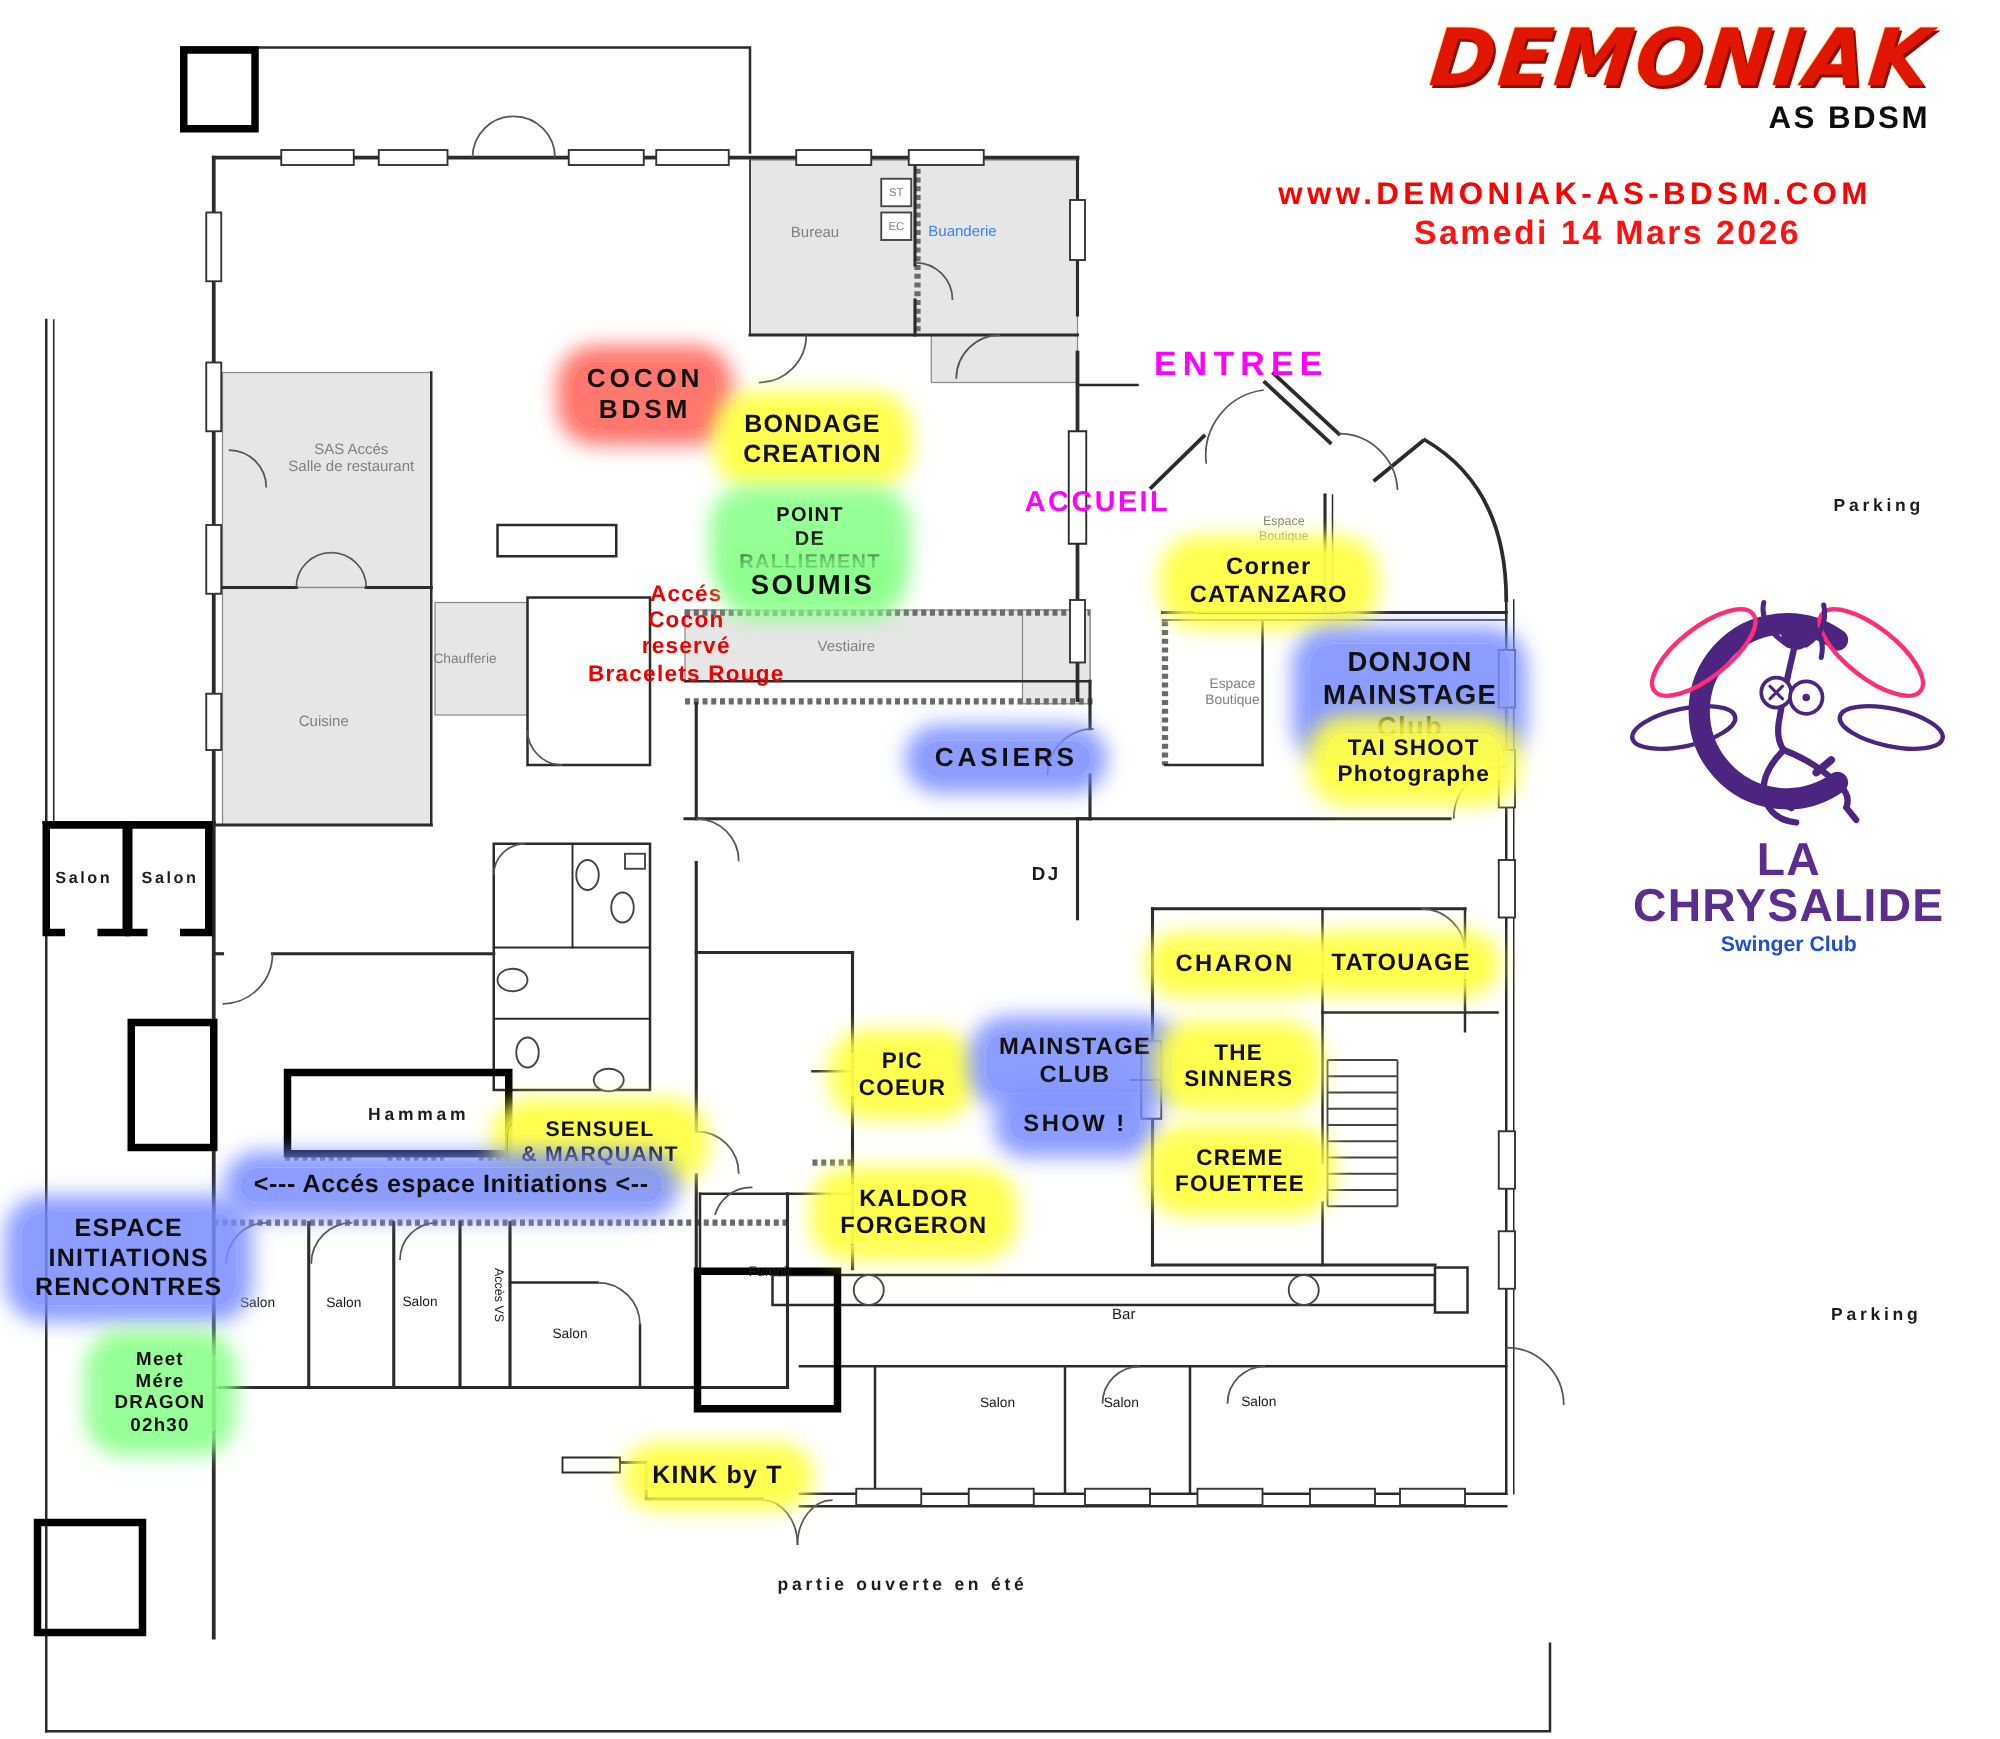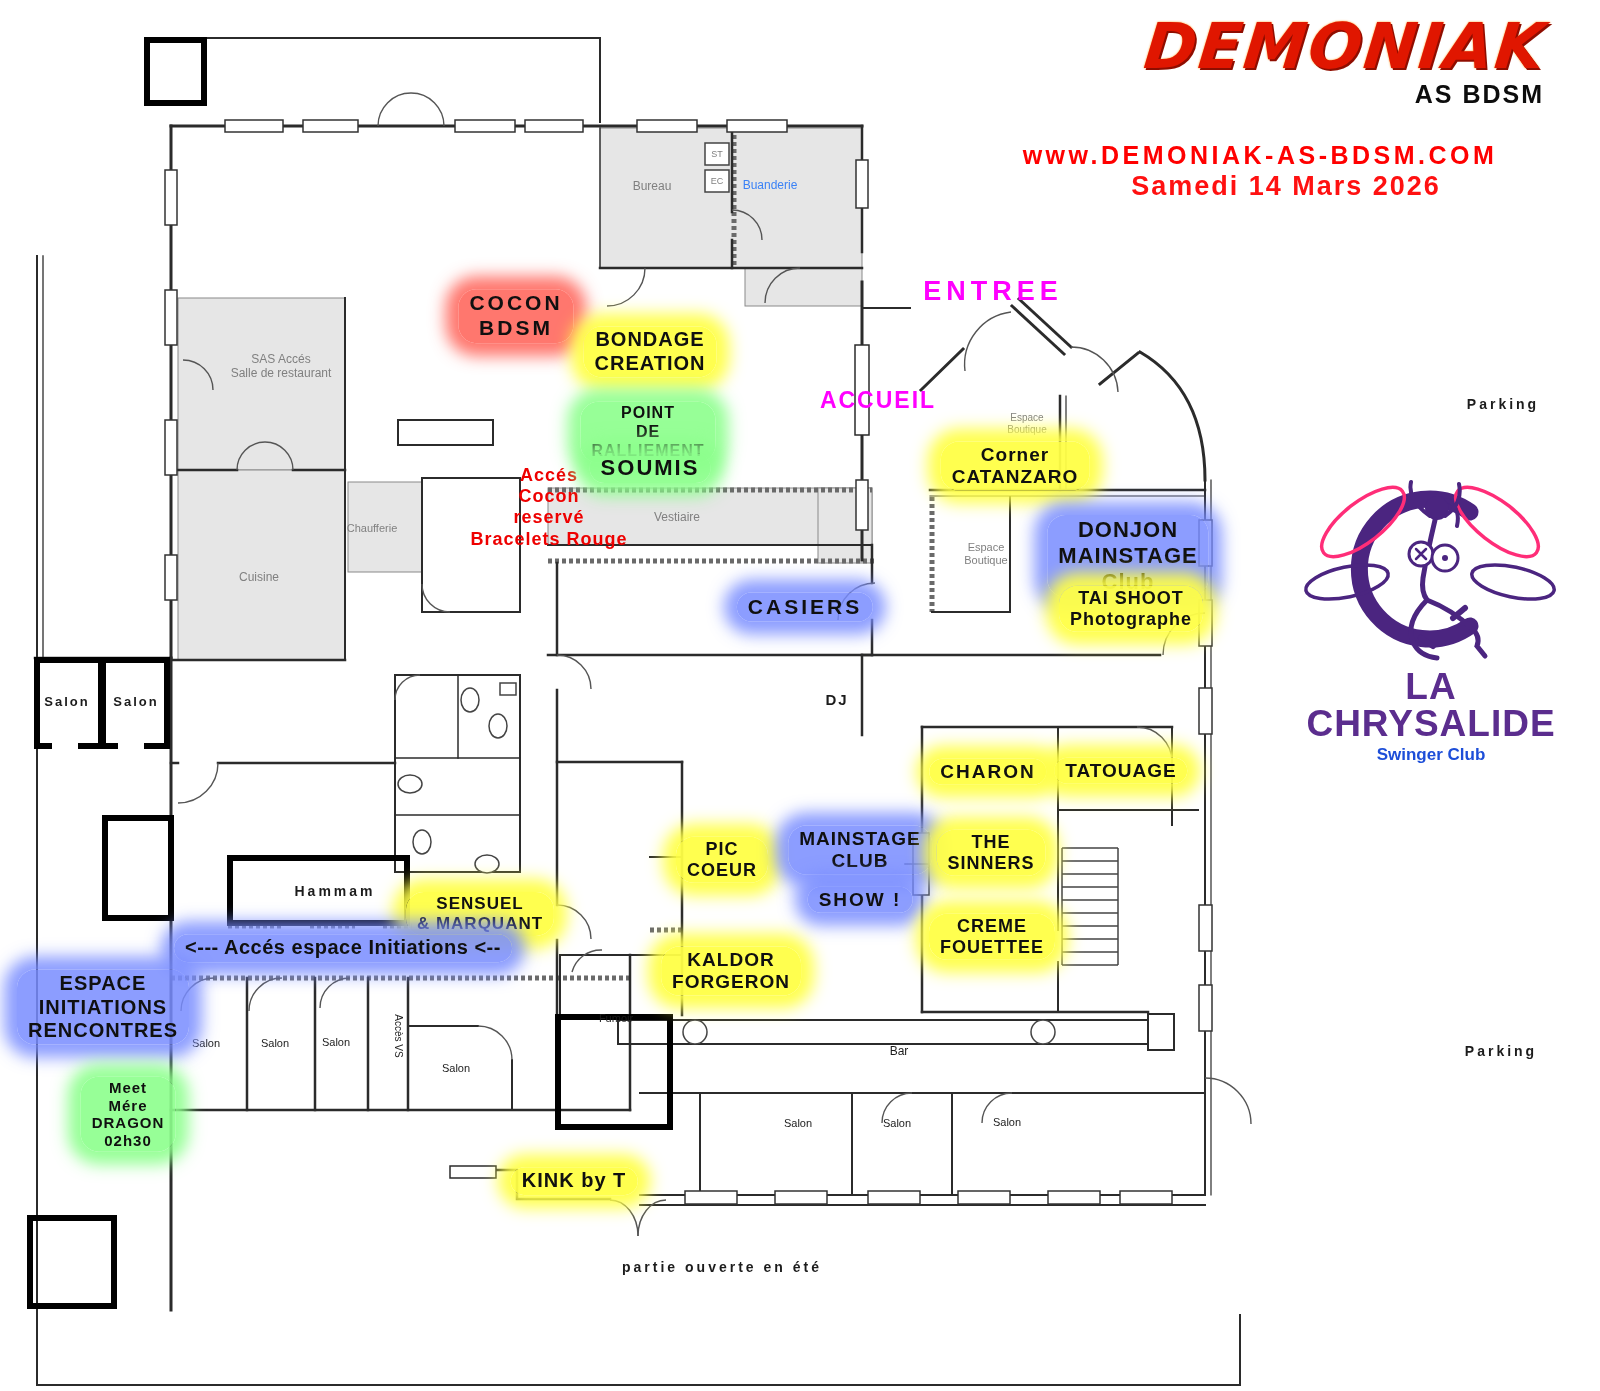--- a/index.html
+++ b/index.html
@@ -300,21 +300,21 @@
 COEUR</div>
       <div class="lbl hl" style="left: 860px; top: 850px; font-size: 19px; letter-spacing: 1px; background: rgba(120, 140, 255, 0.85); box-shadow: rgba(120, 140, 255, 0.85) 0px 0px 16px 13px;">MAINSTAGE
 CLUB</div>
       <div class="lbl hl" style="left: 860px; top: 900px; font-size: 19px; letter-spacing: 2px; background: rgba(120, 140, 255, 0.85); box-shadow: rgba(120, 140, 255, 0.85) 0px 0px 16px 13px;">SHOW !</div>
       <div class="lbl hl" style="left: 991px; top: 853px; font-size: 18px; letter-spacing: 1px; background: rgba(255, 255, 70, 0.95); box-shadow: rgba(255, 255, 70, 0.95) 0px 0px 16px 13px;">THE
 SINNERS</div>
       <div class="lbl hl" style="left: 992px; top: 937px; font-size: 18px; letter-spacing: 1px; background: rgba(255, 255, 70, 0.95); box-shadow: rgba(255, 255, 70, 0.95) 0px 0px 16px 13px;">CREME
 FOUETTEE</div>
       <div class="lbl hl" style="left: 480px; top: 914px; font-size: 17px; letter-spacing: 1px; background: rgba(255, 255, 70, 0.95); box-shadow: rgba(255, 255, 70, 0.95) 0px 0px 16px 13px;">SENSUEL
 &amp; MARQUANT</div>
-      <div class="lbl hl" style="left: 343px; top: 948px; font-size: 20px; letter-spacing: 0.5px; background: rgba(120, 140, 255, 0.85); box-shadow: rgba(120, 140, 255, 0.85) 0px 0px 16px 13px;">&lt;--- Accés espace Initiations &lt;--</div>
+      <div class="lbl hl" style="left: 361px; top: 948px; font-size: 20px; letter-spacing: 0.5px; background: rgba(120, 140, 255, 0.85); box-shadow: rgba(120, 140, 255, 0.85) 0px 0px 16px 13px;">&lt;--- Accés espace Initiations &lt;--</div>
       <div class="lbl hl" style="left: 731px; top: 971px; font-size: 19px; letter-spacing: 1px; background: rgba(255, 255, 70, 0.95); box-shadow: rgba(255, 255, 70, 0.95) 0px 0px 16px 13px;">KALDOR
 FORGERON</div>
       <div class="lbl hl" style="left: 103px; top: 1007px; font-size: 20px; letter-spacing: 1px; background: rgba(120, 140, 255, 0.85); box-shadow: rgba(120, 140, 255, 0.85) 0px 0px 16px 13px;">ESPACE
 INITIATIONS
 RENCONTRES</div>
       <div class="lbl hl" style="left: 128px; top: 1114px; font-size: 15px; letter-spacing: 1px; background: rgba(140, 255, 140, 0.9); box-shadow: rgba(140, 255, 140, 0.9) 0px 0px 16px 13px;">Meet
 Mére
 DRAGON
 02h30</div>
       <div class="lbl hl" style="left: 574px; top: 1181px; font-size: 20px; letter-spacing: 1px; background: rgba(255, 255, 70, 0.95); box-shadow: rgba(255, 255, 70, 0.95) 0px 0px 16px 13px;">KINK by T</div>

